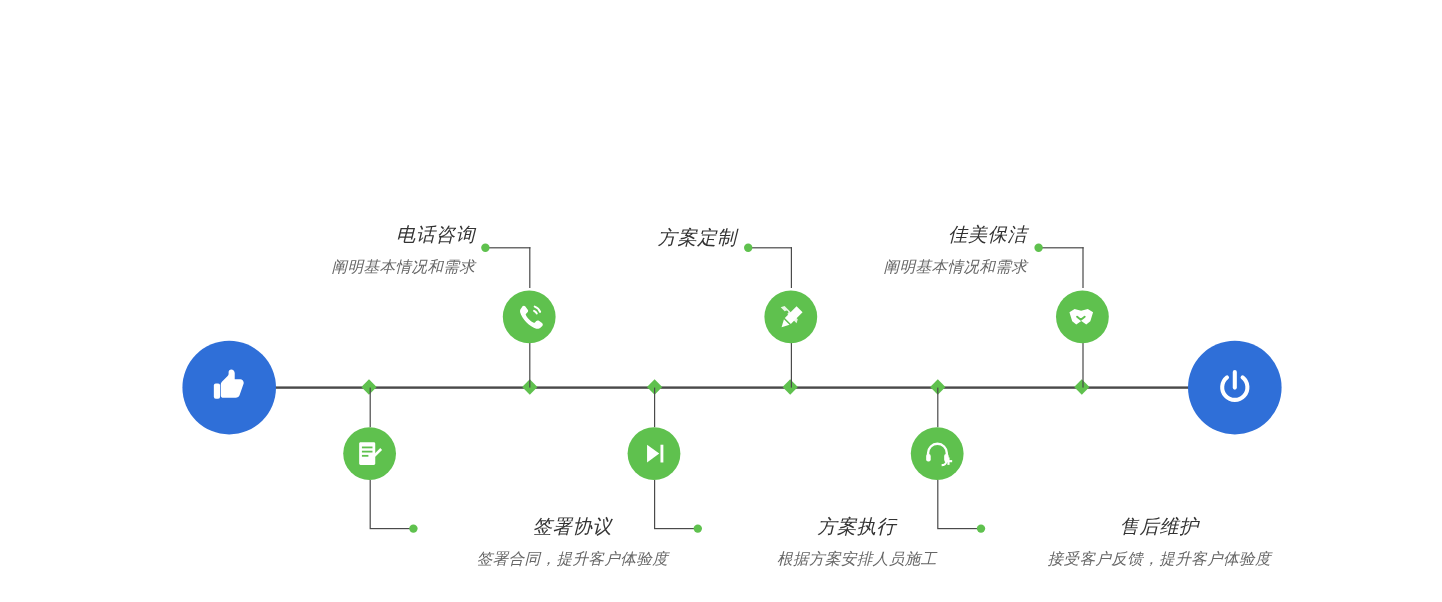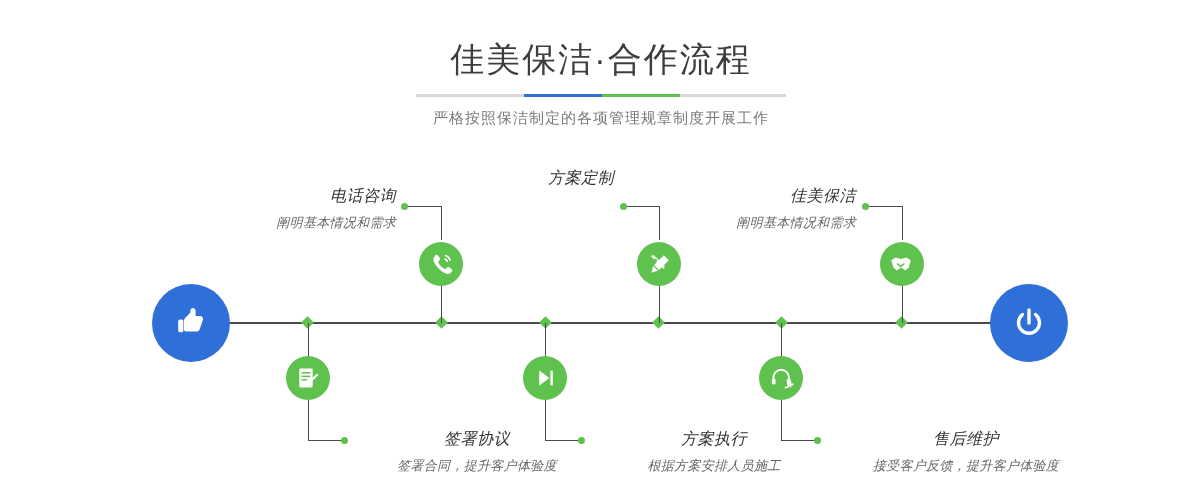--- a/index.html
+++ b/index.html
@@ -144,28 +144,20 @@
     background: #5fc14e;
     border-radius: 50%;
   }
   svg { display: block; }
 </style>
 </head>
 <body>
 
 <div id="stage">
 
-  <div class="header">
-    <div class="title">佳美保洁·合作流程</div>
-    <div class="rulebar">
-      <span class="seg-blue"></span>
-      <span class="seg-green"></span>
-    </div>
-    <div class="subtitle">严格按照保洁制定的各项管理规章制度开展工作</div>
-  </div>
 
   <div class="axis"></div>
 
   <div class="endcap left">
     <span>
       <svg width="40" height="40" viewBox="0 0 40 40" aria-hidden="true">
         <path fill="#ffffff" d="M13 17.5c0-1 .4-1.9 1.1-2.6l4.4-4.4c.5-.5 1-1.3 1-2.1V7.2c0-1.2 1-2.2 2.2-2.2 1.6 0 2.9 1.3 2.9 2.9V13h4.6c1.6 0 2.9 1.3 2.9 2.9 0 .4-.1.8-.2 1.1l-3.2 9.2c-.5 1.4-1.8 2.3-3.3 2.3H15c-1.1 0-2-.9-2-2V17.5z"></path>
         <rect x="7.2" y="16.6" width="5.2" height="12.6" rx="1.6" fill="#ffffff"></rect>
       </svg>
     </span>
@@ -238,21 +230,21 @@
     <div class="bubble">
       <svg width="25" height="25" viewBox="0 0 25 25" aria-hidden="true">
         <path fill="#ffffff" d="M16.8 3.2l5 5-9.8 9.8-5-5z"></path>
         <path fill="#ffffff" d="M6.3 14.1l4.6 4.6-6.6 2z"></path>
         <path fill="#ffffff" d="M3.6 4.1l3.2-1 11 11-1 3.2z" opacity="0.85"></path>
         <circle cx="8.4" cy="8.3" r="1.5" fill="#5fc14e"></circle>
       </svg>
     </div>
   </div>
 
-  <div class="lbl up" style="left:462px; top:168px; width:152px;">
+  <div class="lbl up" style="left:462px; top:188px; width:152px;">
     <div class="lbl-title">方案定制</div>
   </div>
 
   <div class="connector conn-v" style="left:545px; top:323px; height:33px;"></div>
   <div class="connector conn-v" style="left:545px; top:400px; height:40px;"></div>
   <div class="connector conn-h" style="left:545px; top:440px; width:36px;"></div>
   <div class="tip" style="left:578px; top:437px;"></div>
 
   <div class="node" style="left:523px; top:356px;">
     <div class="bubble">

